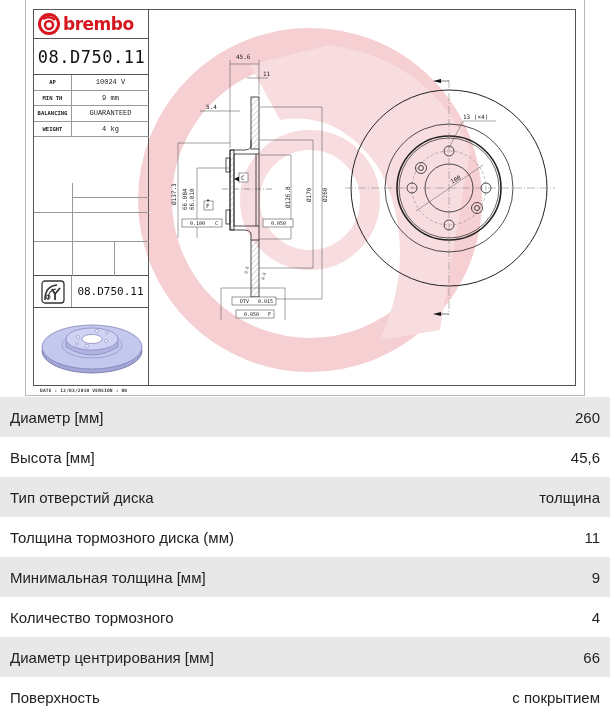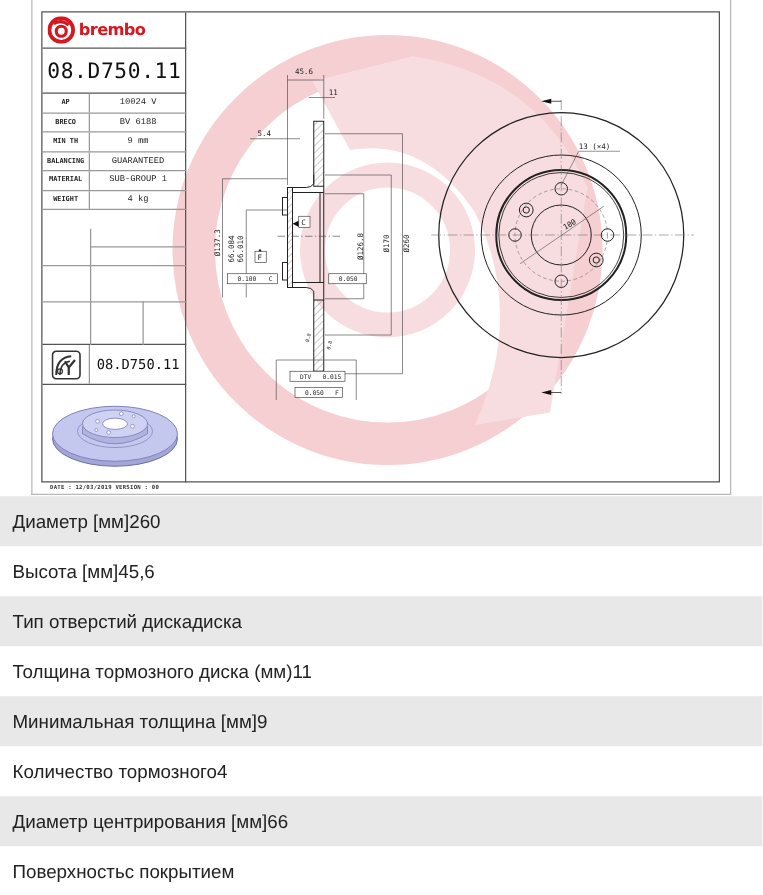--- a/index.html
+++ b/index.html
@@ -7,41 +7,41 @@
   body { font-family: "Liberation Sans", sans-serif; position: relative; }
 
   #sheet { position: absolute; left: 0; top: 0; width: 610px; height: 397px; background: #fff; }
   .outer-frame { position: absolute; left: 25px; top: 0px; width: 560px; height: 396px; border: 1px solid #b8b8b8; border-top: none; }
   .inner-frame { position: absolute; left: 33px; top: 9px; width: 543px; height: 377px; border: 1px solid #555; }
 
   .watermark { position: absolute; left: 0; top: 0; width: 610px; height: 397px; pointer-events: none; }
 
   .title-block { position: absolute; left: 34px; top: 10px; width: 115px; height: 376px; border-right: 1px solid #555; }
   .logo-cell { position: absolute; left: 0; top: 0; width: 115px; height: 29px; border-bottom: 1px solid #555; display: flex; align-items: center; padding-left: 4px; }
-  .logo-text { font-family: "DejaVu Sans", sans-serif; font-weight: bold; color: #d7171f; font-size: 13px; letter-spacing: -0.5px; margin-left: 3px; }
+  .logo-text { font-family: "DejaVu Sans", sans-serif; font-weight: bold; color: #d7171f; font-size: 17px; letter-spacing: -0.5px; margin-left: 3px; }
   .partno-cell { position: absolute; left: 0; top: 29px; width: 115px; height: 36px; border-bottom: 1px solid #555; display: flex; align-items: center; justify-content: center; }
   .partno-big { font-family: "DejaVu Sans Mono", monospace; font-size: 17px; color: #111; letter-spacing: 0.5px; }
   .spec-table { position: absolute; left: 0; top: 65px; width: 115px; }
   .spec-row { display: flex; height: 15.5px; border-bottom: 1px solid #999; }
   .spec-key { width: 38px; border-right: 1px solid #999; font-family: "DejaVu Sans Mono", monospace; font-size: 5.5px; font-weight: bold; color: #222; display: flex; align-items: center; justify-content: center; }
   .spec-val { flex: 1; font-family: Liberation Mono, monospace; font-size: 7px; color: #222; display: flex; align-items: center; justify-content: center; }
   .empty-grid { position: absolute; left: 0; top: 173px; width: 115px; height: 93px; border-bottom: 1px solid #555; }
   .eg-v { position: absolute; left: 38px; top: 0; width: 1px; height: 93px; background: #999; }
   .eg-h { position: absolute; height: 1px; background: #999; }
   .eg-v2 { position: absolute; left: 80px; top: 58px; width: 1px; height: 35px; background: #999; }
   .icon-row { position: absolute; left: 0; top: 266px; width: 115px; height: 32px; border-bottom: 1px solid #555; display: flex; }
   .icon-cell { width: 38px; border-right: 1px solid #999; display: flex; align-items: center; justify-content: center; }
   .icon-partno { flex: 1; display: flex; align-items: center; justify-content: center; font-family: "DejaVu Sans Mono", monospace; font-size: 11px; color: #111; }
   .render-cell { position: absolute; left: 0; top: 298px; width: 115px; height: 78px; display: flex; align-items: center; justify-content: center; }
   .date-line { position: absolute; left: 40px; top: 388px; font-family: "DejaVu Sans Mono", monospace; font-size: 4.5px; font-weight: bold; color: #333; letter-spacing: 0.2px; }
 
   .drawing { position: absolute; left: 150px; top: 10px; width: 425px; height: 376px; }
 
   .props { position: absolute; left: 0; top: 397px; width: 610px; }
-  .prop-row { height: 40px; display: flex; align-items: center; justify-content: flex-start; padding: 0 10px 0 10px; font-size: 15px; color: #222; }
+  .prop-row { height: 40px; display: flex; align-items: center; justify-content: space-between; padding: 0 10px 0 10px; font-size: 15px; color: #222; }
   .prop-row.shaded { background: #e8e8e8; }
   .prop-label { font-family: "Liberation Sans", sans-serif; }
   .prop-value { font-family: Liberation Sans, sans-serif; text-align: right; }
 </style>
 </head>
 <body>
 
 <div id="sheet">
 
   <svg class="watermark" viewBox="0 0 610 397">
@@ -66,34 +66,26 @@
     </div>
     <div class="partno-cell">
       <span class="partno-big">08.D750.11</span>
     </div>
     <div class="spec-table">
       <div class="spec-row">
           <div class="spec-key">AP</div>
           <div class="spec-val">10024 V</div>
         </div>
       <div class="spec-row">
-          <div class="spec-key">BRECO</div>
-          <div class="spec-val">BV 6188</div>
-        </div>
-      <div class="spec-row">
           <div class="spec-key">MIN TH</div>
           <div class="spec-val">9 mm</div>
         </div>
       <div class="spec-row">
           <div class="spec-key">BALANCING</div>
           <div class="spec-val">GUARANTEED</div>
-        </div>
-      <div class="spec-row">
-          <div class="spec-key">MATERIAL</div>
-          <div class="spec-val">SUB-GROUP 1</div>
         </div>
       <div class="spec-row">
           <div class="spec-key">WEIGHT</div>
           <div class="spec-val">4 kg</div>
         </div>
     </div>
     <div class="empty-grid">
       <div class="eg-v"></div>
       <div class="eg-h" style="left:38px; top:14px; width:77px;"></div>
       <div class="eg-h" style="left:0; top:29px; width:115px;"></div>
@@ -256,21 +248,21 @@
   <div class="prop-row shaded">
     <span class="prop-label">Диаметр [мм]</span>
     <span class="prop-value">260</span>
   </div>
   <div class="prop-row">
     <span class="prop-label">Высота [мм]</span>
     <span class="prop-value">45,6</span>
   </div>
   <div class="prop-row shaded">
     <span class="prop-label">Тип отверстий диска</span>
-    <span class="prop-value">диска</span>
+    <span class="prop-value">толщина</span>
   </div>
   <div class="prop-row">
     <span class="prop-label">Толщина тормозного диска (мм)</span>
     <span class="prop-value">11</span>
   </div>
   <div class="prop-row shaded">
     <span class="prop-label">Минимальная толщина [мм]</span>
     <span class="prop-value">9</span>
   </div>
   <div class="prop-row">

